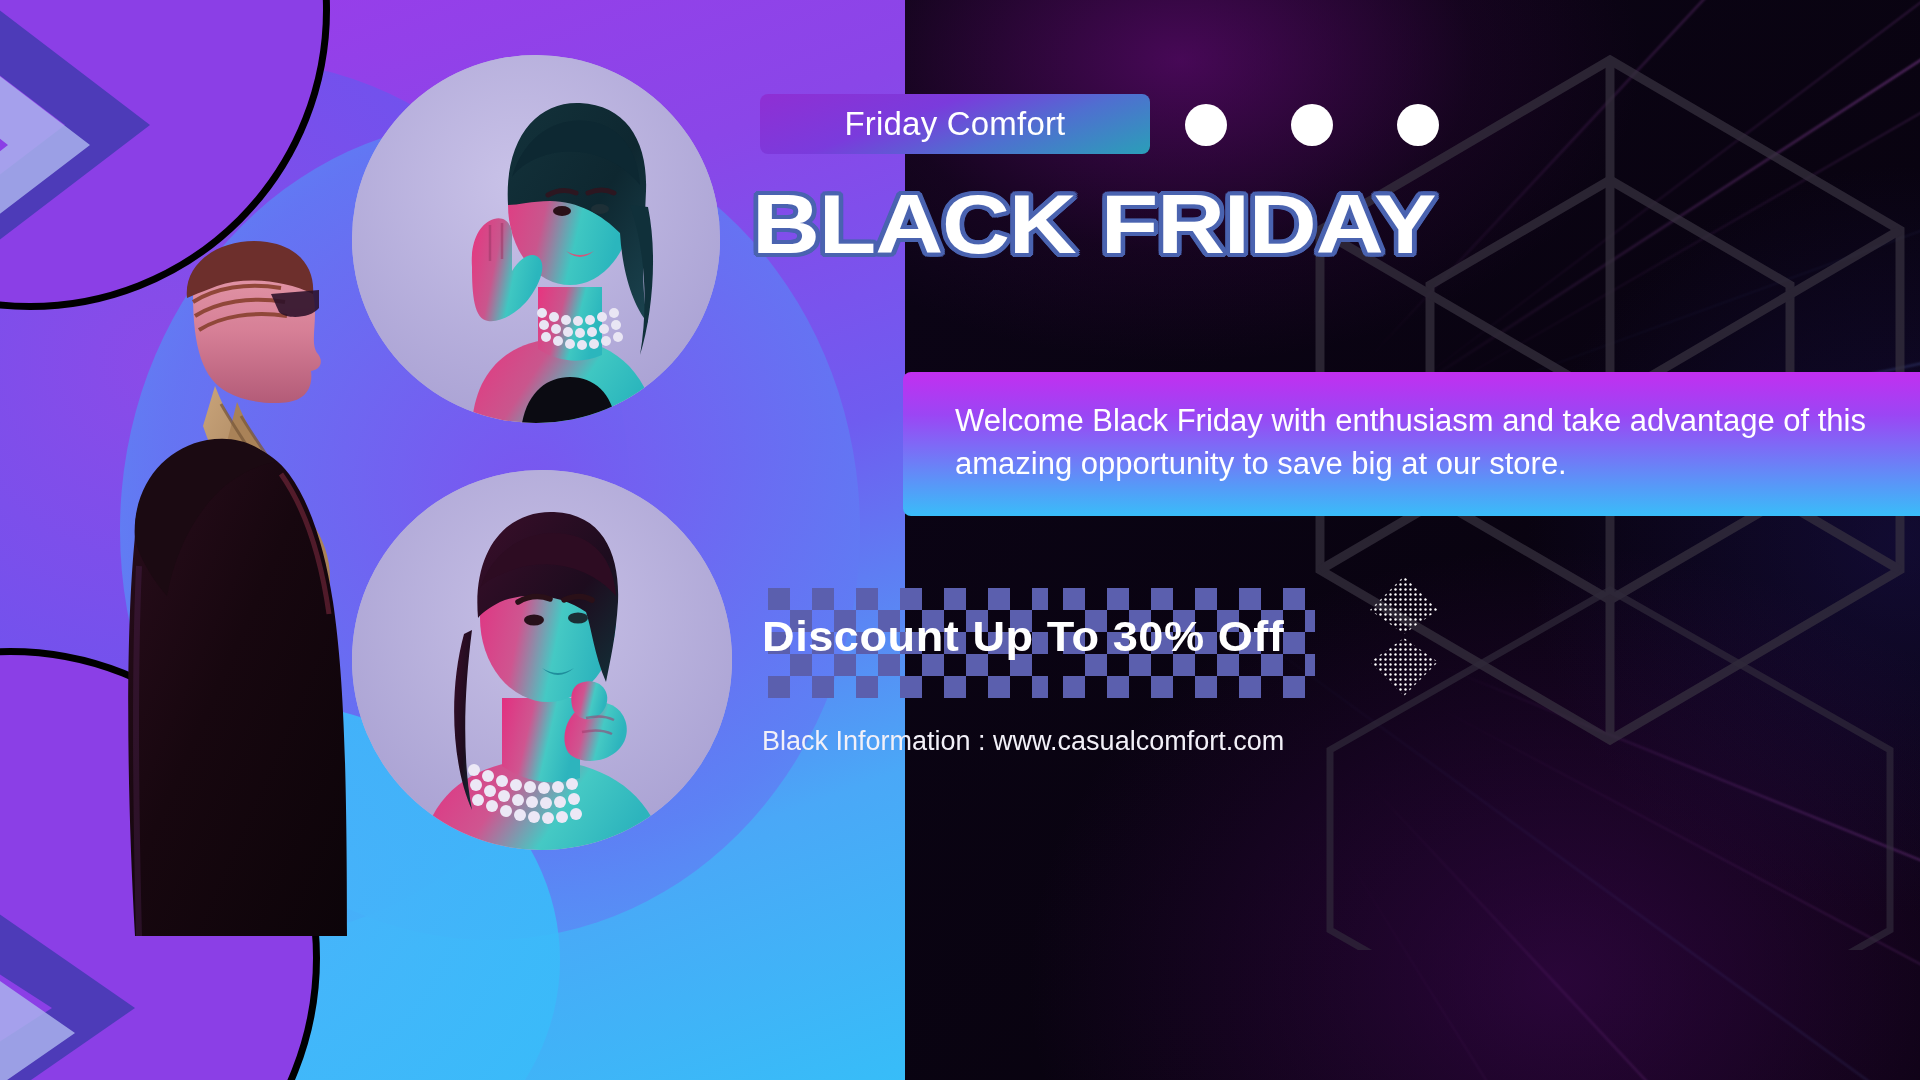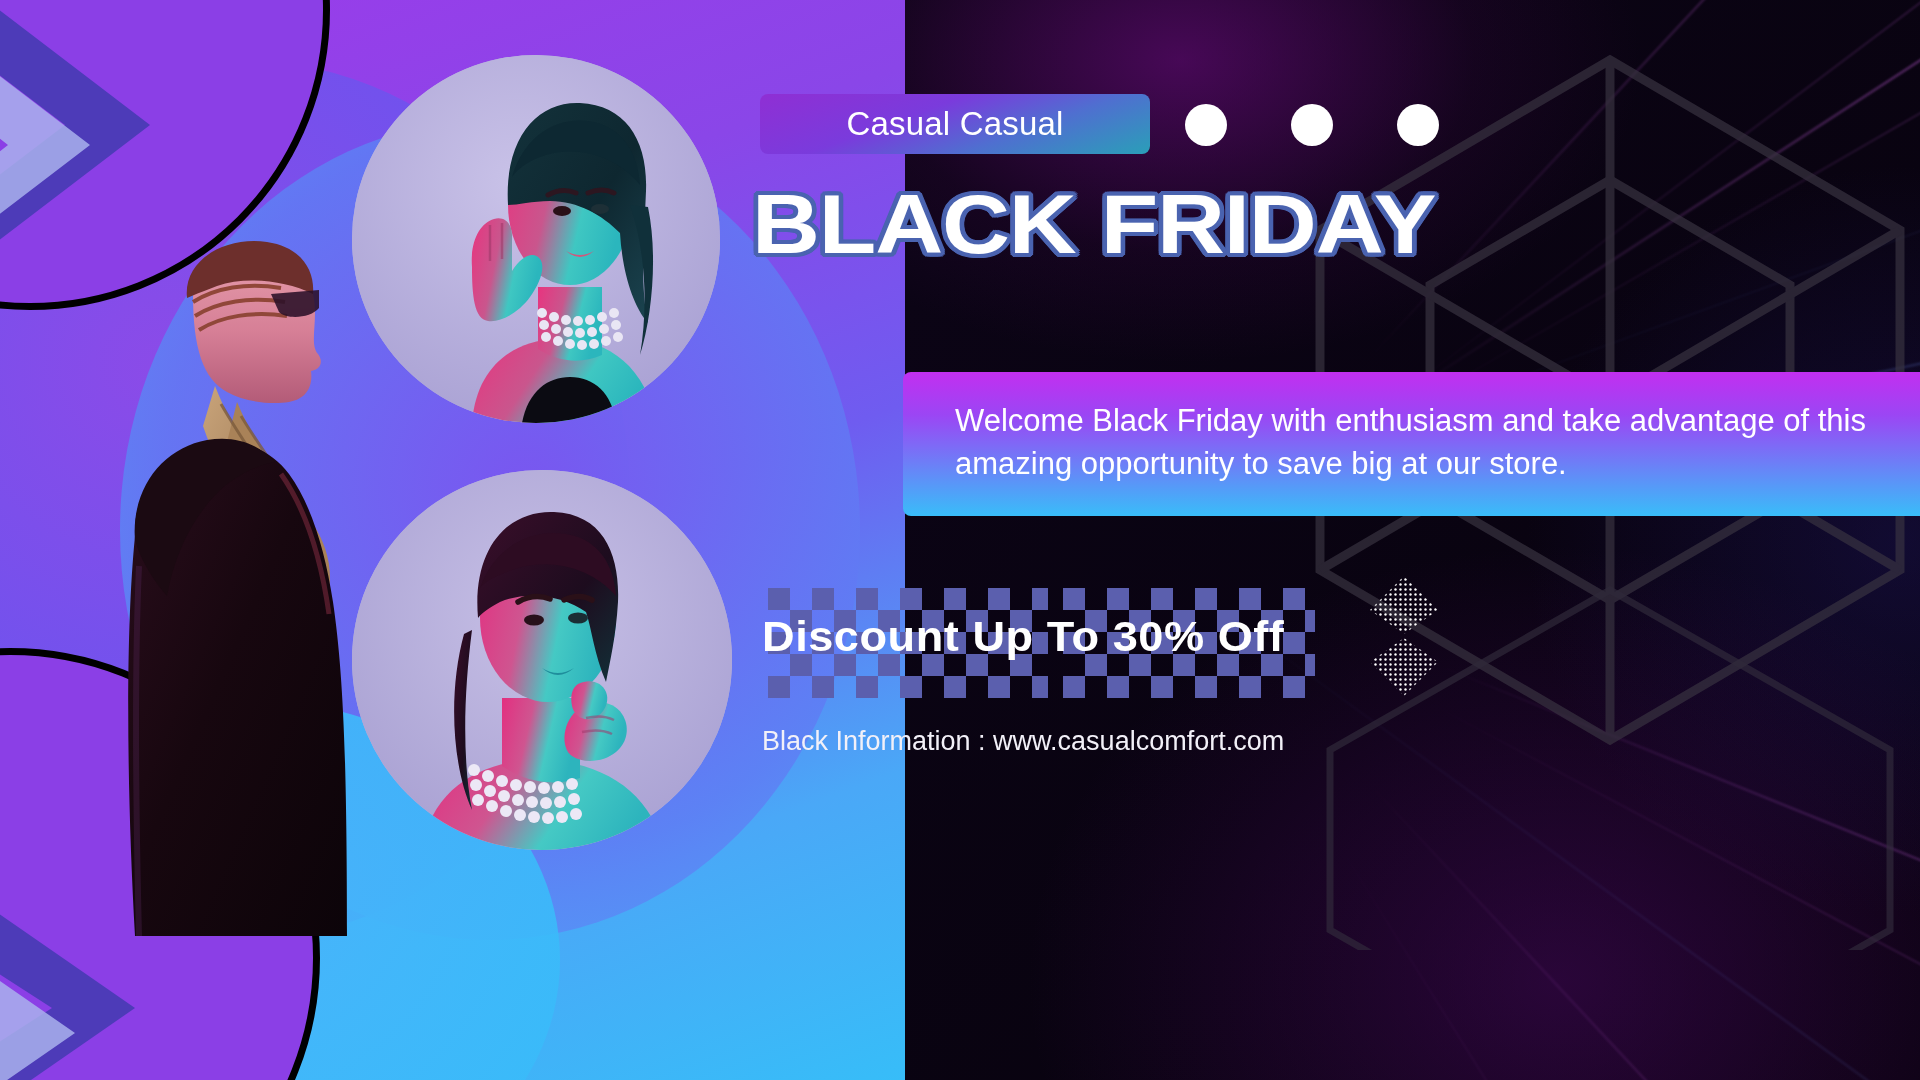--- a/index.html
+++ b/index.html
@@ -389,21 +389,21 @@
             <circle cx="182" cy="347" r="6"></circle>
             <circle cx="196" cy="348" r="6"></circle>
           <circle cx="210" cy="347" r="6"></circle>
             <circle cx="224" cy="344" r="6"></circle>
         </g>
       </svg>
     </div>
   </div>
 
   <div class="badge">
-    <span>Casual Casual</span>
+    <span>Friday Comfort</span>
   </div>
 
   <div class="dots">
     <div class="dot"></div>
     <div class="dot"></div>
     <div class="dot"></div>
   </div>
 
   <div class="headline">BLACK FRIDAY</div>
 

